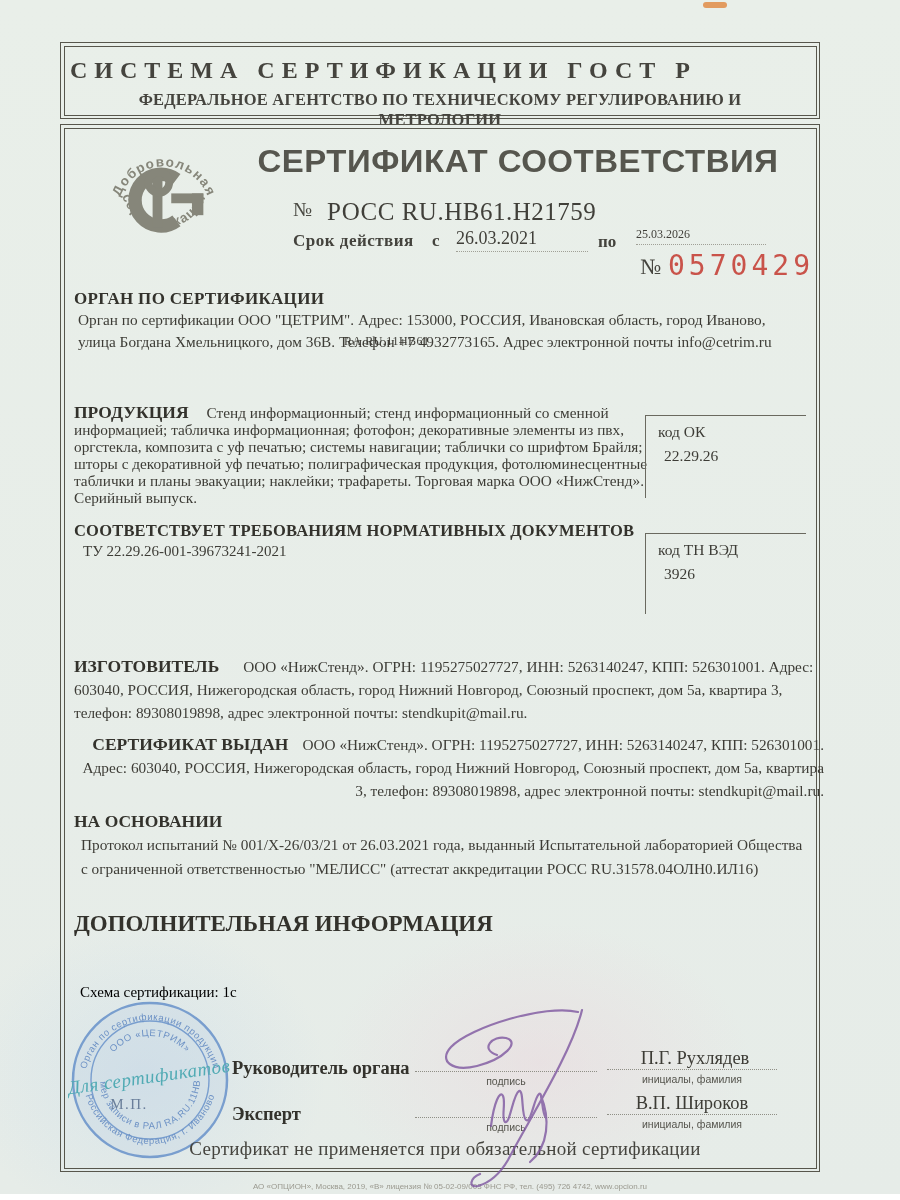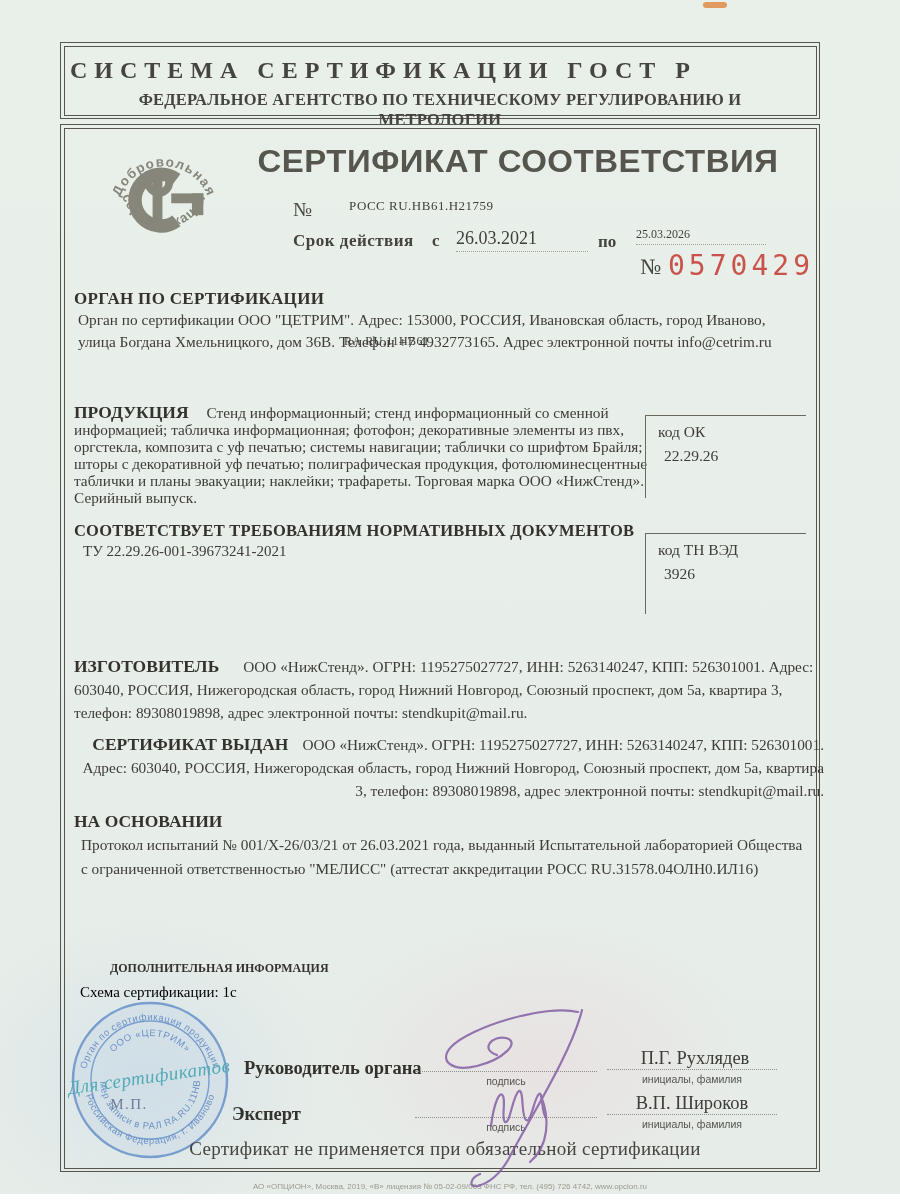--- a/index.html
+++ b/index.html
@@ -26,21 +26,21 @@
 
   .logo{position:absolute;left:106px;top:138px;width:116px;height:116px;}
   .logo-arc{font-family:"Liberation Sans",sans-serif;font-size:13px;font-weight:bold;
     fill:#86867a;letter-spacing:1.2px;}
 
   .title{position:absolute;left:238px;top:143px;width:560px;text-align:center;
     font-family:"Liberation Sans",sans-serif;font-weight:bold;font-size:32px;
     color:#56564e;letter-spacing:.5px;transform:scaleX(1.03);}
 
   .regsign{position:absolute;left:293px;top:198px;font-size:20px;color:#4a4a43;}
-  .regnum{position:absolute;left:349px;top:198px;font-size:13px;color:#403f39;letter-spacing:.5px;}
+  .regnum{position:absolute;left:327px;top:198px;font-size:25px;color:#403f39;letter-spacing:.5px;}
   .vallabel{position:absolute;left:293px;top:231px;font-size:17px;font-weight:bold;color:#44433d;letter-spacing:.5px;}
   .valfrom-w{position:absolute;left:432px;top:231px;font-size:17px;font-weight:bold;color:#44433d;}
   .valfrom-d{position:absolute;left:456px;top:228px;width:132px;font-size:18px;color:#403f39;
     border-bottom:1px dotted #a0a096;padding-bottom:2px;}
   .valto-w{position:absolute;left:598px;top:232px;font-size:17px;font-weight:bold;color:#44433d;}
   .valto-d{position:absolute;left:636px;top:227px;width:130px;font-size:12px;color:#403f39;
     border-bottom:1px dotted #a0a096;padding-bottom:2px;}
   .blanksign{position:absolute;left:640px;top:254px;font-size:22px;color:#45443e;}
   .blanknum{position:absolute;left:668px;top:249px;font-family:"DejaVu Sans Mono",monospace;
     font-size:28px;color:#c9534a;letter-spacing:4px;}
@@ -63,21 +63,21 @@
   .conf-doc{position:absolute;left:83px;top:543px;font-size:15px;}
   .tnbox{left:645px;top:533px;width:161px;}
   .tnbox .vline{height:80px;}
 
   .manufacturer{position:absolute;left:74px;top:655px;width:748px;line-height:23px;}
   .manufacturer .slabel{font-size:17.5px;margin-right:24px;}
   .issued{position:absolute;left:74px;top:733px;width:750px;line-height:23px;text-align:right;}
   .issued .slabel{font-size:17.5px;margin-right:14px;}
   .basis-label{position:absolute;left:74px;top:811px;font-size:17.5px;}
   .basis-text{position:absolute;left:81px;top:833px;width:724px;line-height:23.5px;}
-  .addl-label{position:absolute;left:74px;top:961px;font-size:12px;margin-left:36px;}
+  .addl-label{position:absolute;left:74px;top:911px;font-size:23px;}
   .addl-text{position:absolute;left:80px;top:984px;font-size:15px;}
 
   .stamp{position:absolute;left:61px;top:991px;width:178px;height:178px;opacity:.88;}
   .stamp-ring-text{font-family:"Liberation Sans",sans-serif;font-size:9.5px;
     fill:#5d86c0;letter-spacing:.6px;}
   .stamp-script{font-size:19px;font-style:italic;fill:#3fa3ad;letter-spacing:.5px;}
   .stamp-mp{font-size:15px;fill:#5a7090;letter-spacing:1.5px;}
 
   .sig-role{position:absolute;font-size:18.5px;font-weight:bold;color:#33322c;}
   .sig-line{position:absolute;border-bottom:1.5px dotted #8f8f86;}
@@ -174,21 +174,21 @@
     <circle cx="89" cy="89" r="77" fill="rgba(140,170,215,0.13)" stroke="#6b94cb" stroke-width="2.5"></circle>
     <circle cx="89" cy="89" r="59" fill="none" stroke="#6b94cb" stroke-width="1.4"></circle>
     <text class="stamp-ring-text"><textPath href="#stTopOuter" startOffset="50%" text-anchor="middle">Орган по сертификации продукции</textPath></text>
     <text class="stamp-ring-text"><textPath href="#stTopInner" startOffset="50%" text-anchor="middle">ООО «ЦЕТРИМ»</textPath></text>
     <text class="stamp-ring-text"><textPath href="#stBotOuter" startOffset="50%" text-anchor="middle">Российская Федерация, г. Иваново</textPath></text>
     <text class="stamp-ring-text"><textPath href="#stBotInner" startOffset="50%" text-anchor="middle">Номер записи в РАЛ RA.RU.11НВ61</textPath></text>
     <text class="stamp-script" x="89" y="92" text-anchor="middle" transform="rotate(-8 89 92)">Для сертификатов</text>
     <text class="stamp-mp" x="68" y="118" text-anchor="middle">М.П.</text>
   </svg>
 
-  <div class="sig-role" style="left:244px;top:1058px;font-family:Liberation Serif, serif;">Руководитель органа</div>
+  <div class="sig-role" style="left:232px;top:1058px;font-family:Liberation Serif, serif;">Руководитель органа</div>
   <div class="sig-line" style="left:415px;top:1056px;width:182px;height:15px;"></div>
   <div class="sig-cap" style="left:415px;top:1075px;width:182px;">подпись</div>
   <div class="sig-name" style="left:610px;top:1048px;">П.Г. Рухлядев</div>
   <div class="sig-line" style="left:607px;top:1054px;width:170px;height:15px;"></div>
   <div class="sig-cap" style="left:607px;top:1073px;width:170px;">инициалы, фамилия</div>
 
   <div class="sig-role" style="left:232px;top:1104px;">Эксперт</div>
   <div class="sig-line" style="left:415px;top:1102px;width:182px;height:15px;"></div>
   <div class="sig-cap" style="left:415px;top:1121px;width:182px;">подпись</div>
   <div class="sig-name" style="left:607px;top:1093px;font-family:Liberation Serif, serif;">В.П. Широков</div>

